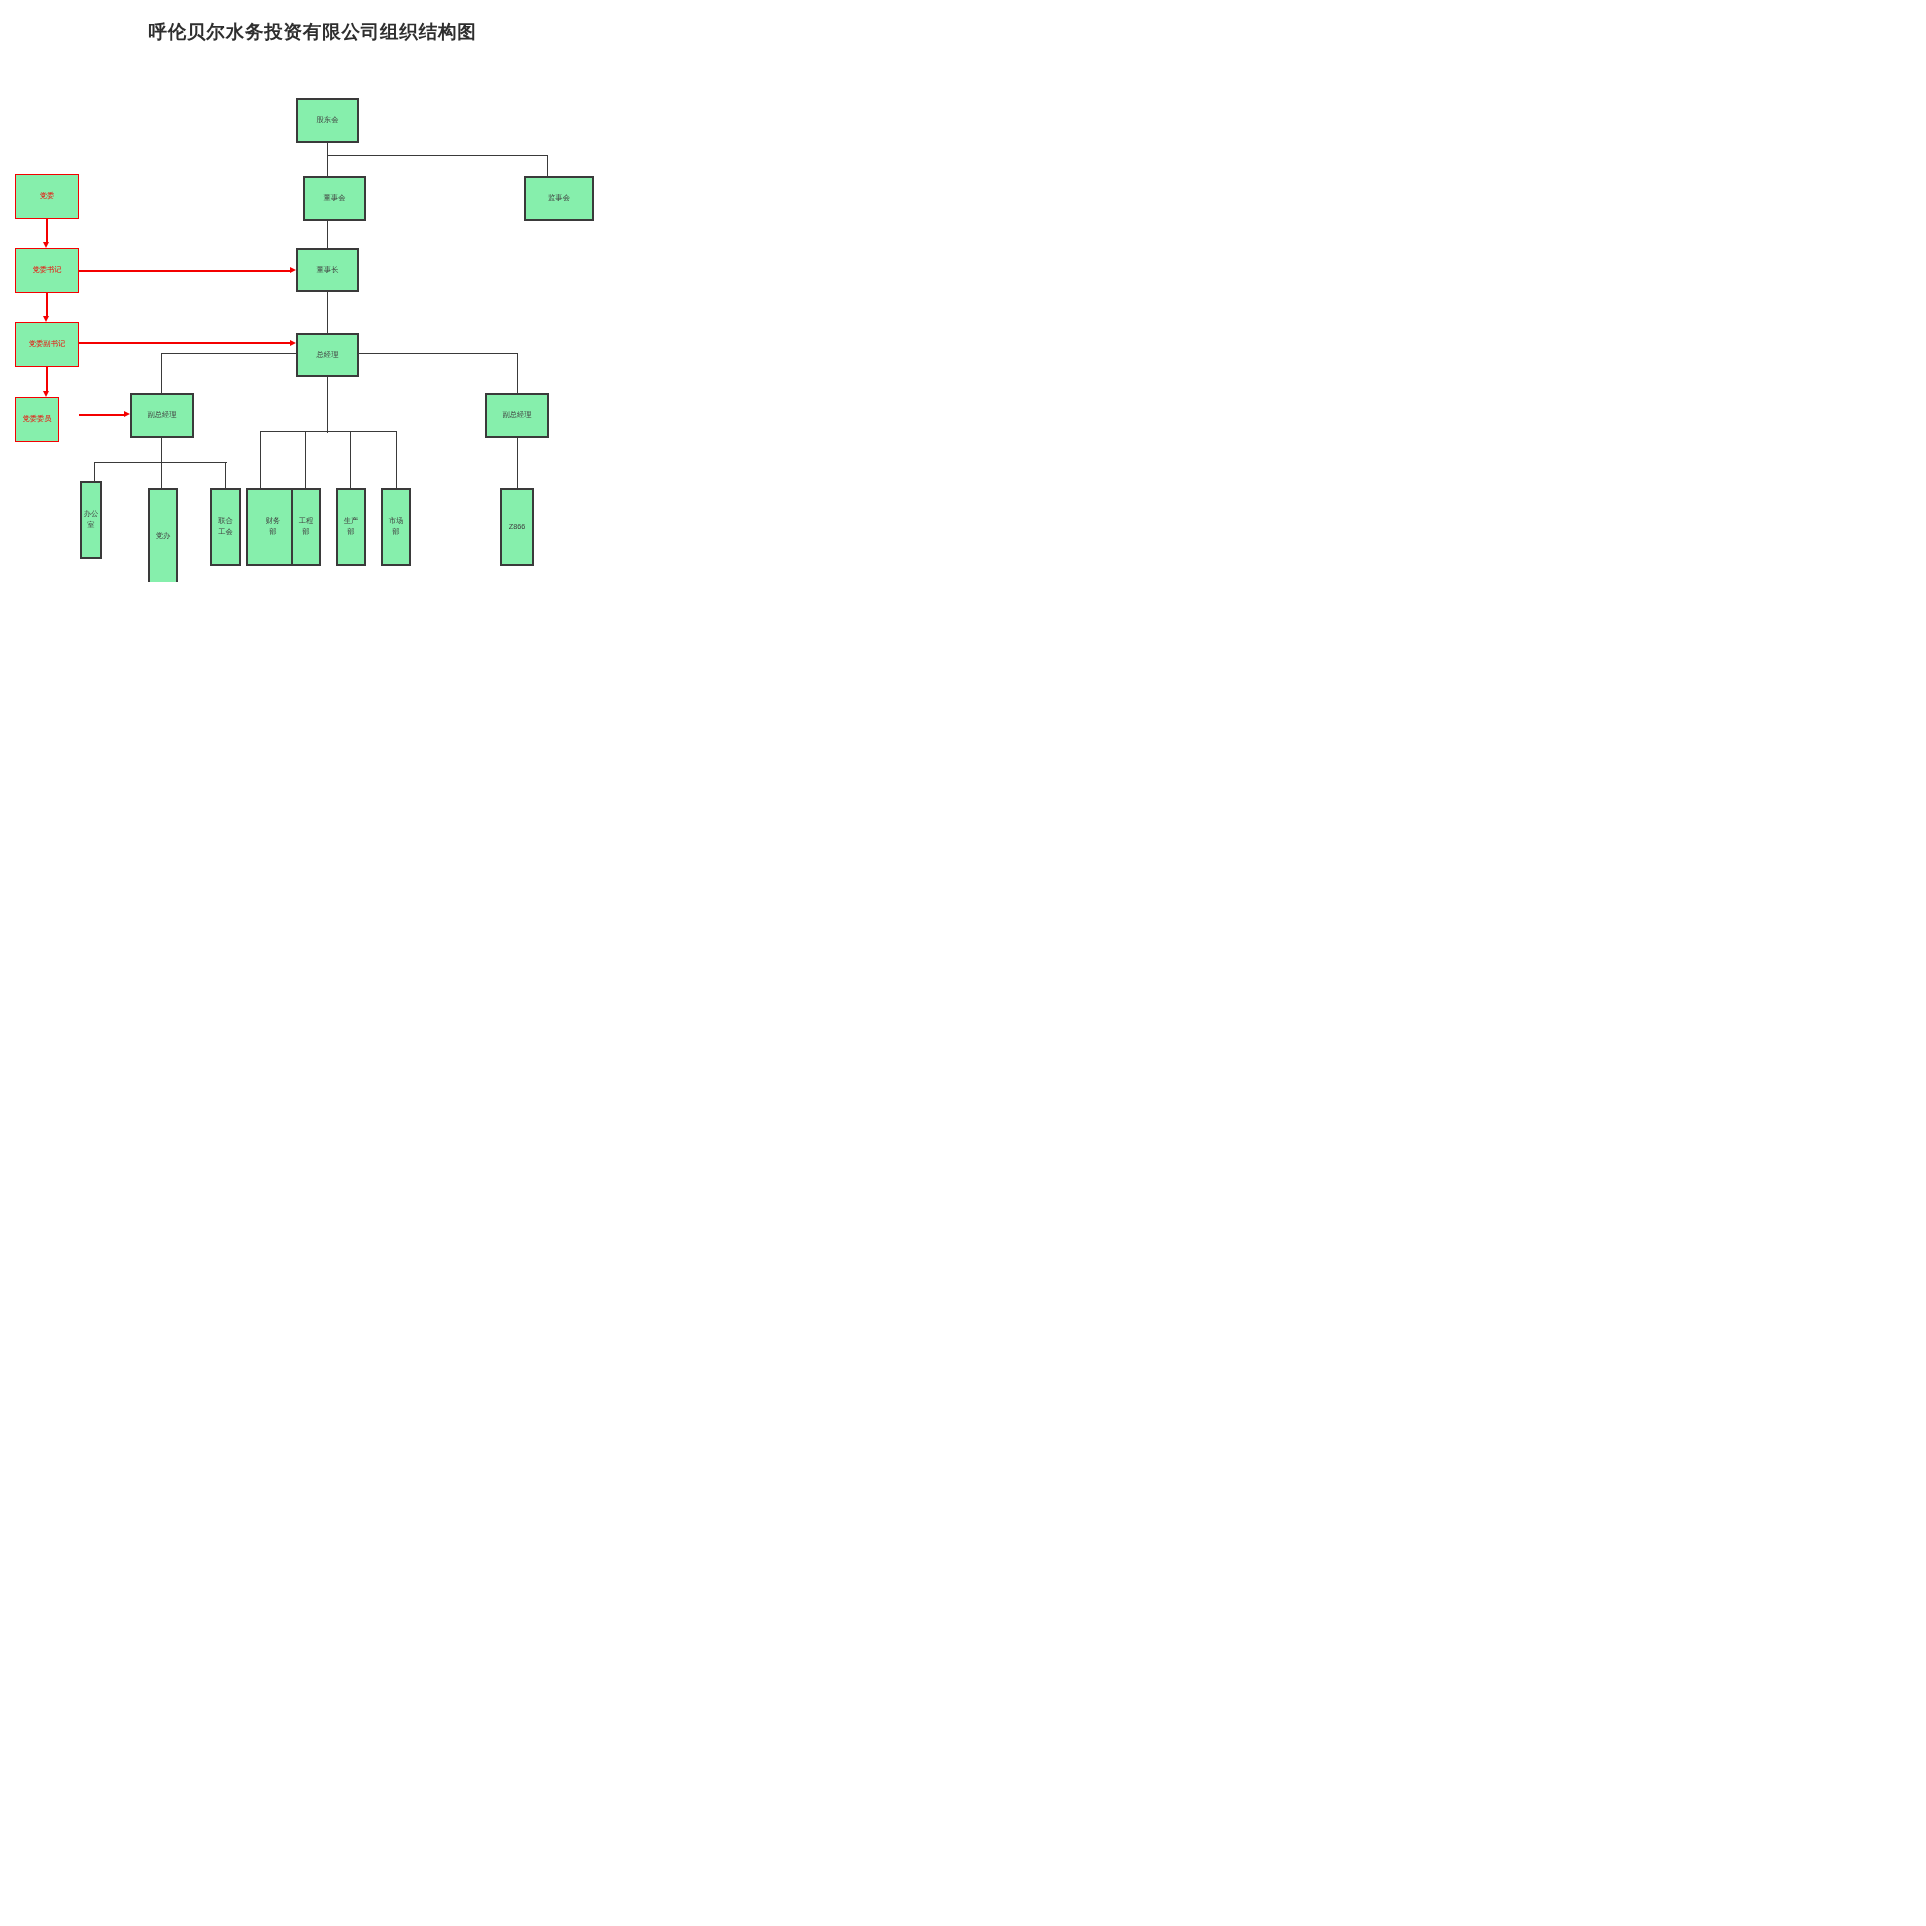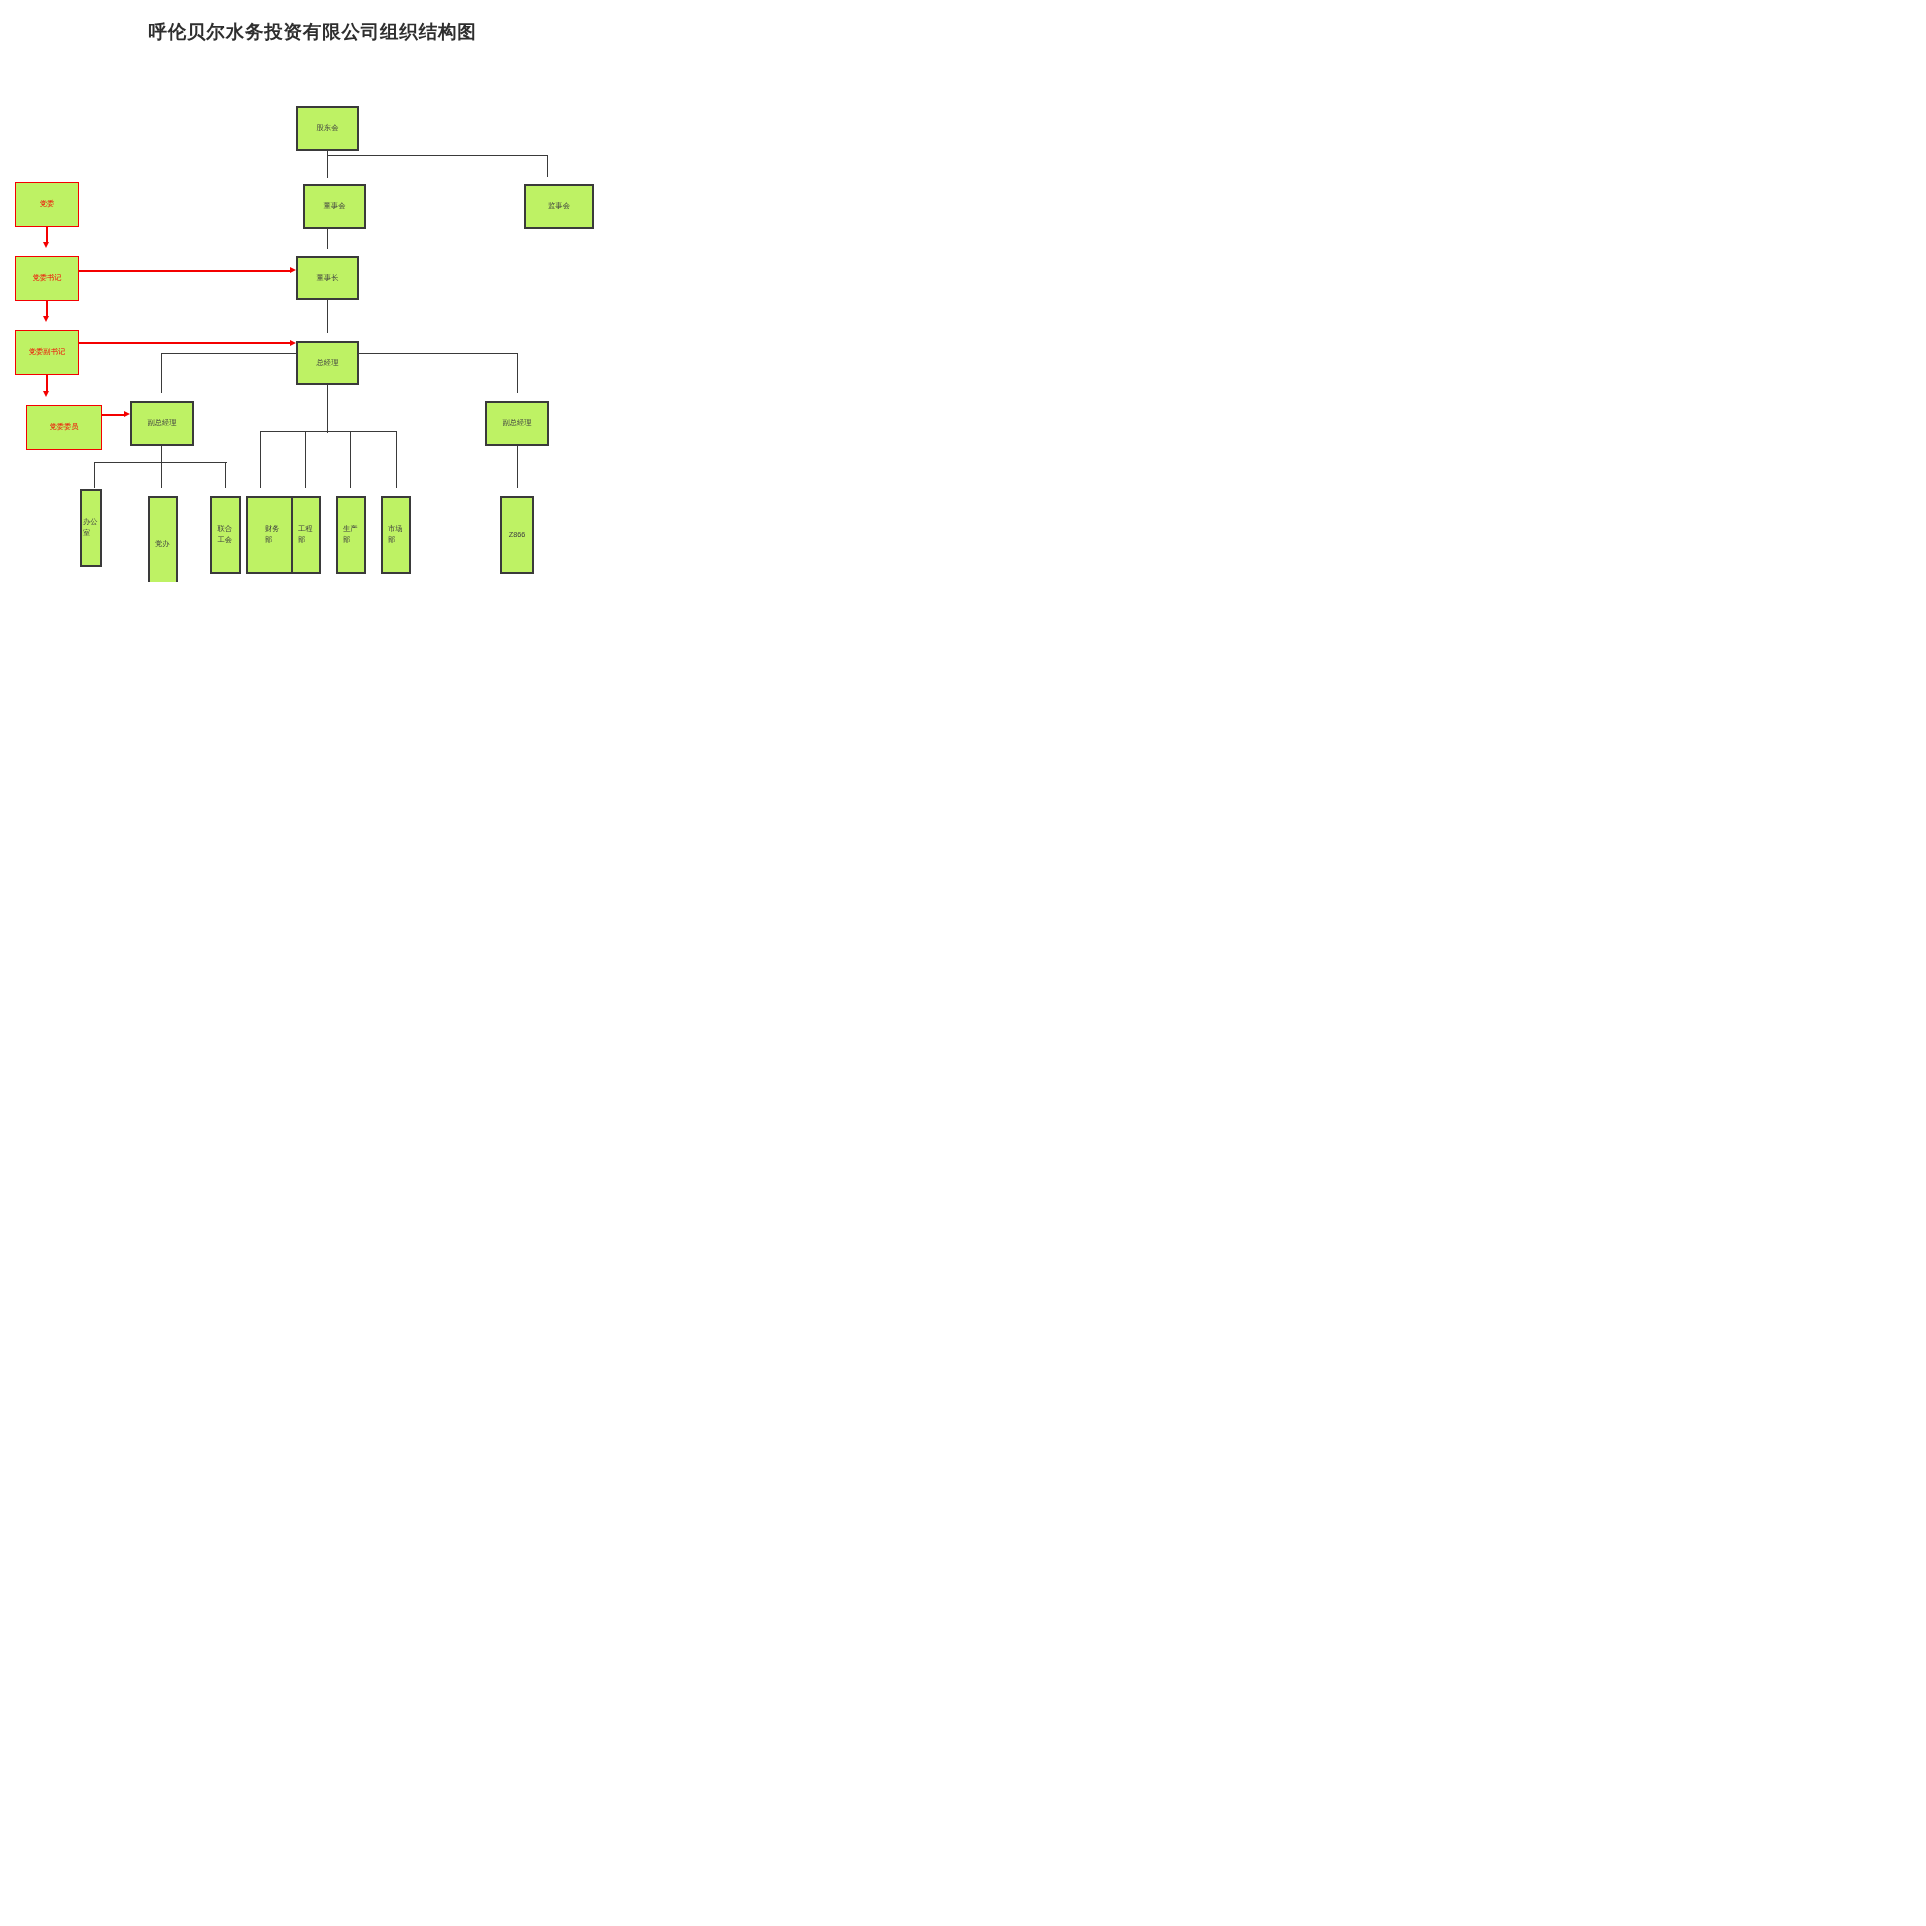--- a/index.html
+++ b/index.html
@@ -6,23 +6,23 @@
     --red:#f40000;
     --dark:#3a3a3a;
     --text:#404040;
     --title:#2e2e2e;
   }
   html,body{margin:0;padding:0;background:#ffffff;}
   body{font-family:"Liberation Sans", sans-serif;}
   .canvas{position:relative;width:594px;height:582px;background:#ffffff;overflow:hidden;}
   .title{position:absolute;left:35px;top:18.5px;width:555px;margin:0;text-align:center;
          font-size:18.5px;font-weight:700;color:var(--title);letter-spacing:0.8px;}
-  .node{position:absolute;box-sizing:border-box;border:2.3px solid var(--dark);background:#bef264;
-        display:flex;align-items:center;justify-content:center;
-        font-size:7.3px;color:var(--text);line-height:1.5;z-index:2;margin-top:8px;}
+  .node{position:absolute;box-sizing:border-box;border:2.3px solid var(--dark);background:#86efac;
+        display:flex;align-items:center;justify-content:center;text-align:center;
+        font-size:7.3px;color:var(--text);line-height:1.5;z-index:2;}
   .node.red{border:1.9px solid var(--red);color:var(--red);}
   .ln{position:absolute;background:var(--dark);z-index:1;}
   .rln{position:absolute;background:var(--red);z-index:1;}
   .ah{position:absolute;width:0;height:0;z-index:3;}
   .ah.down{border-left:3.5px solid transparent;border-right:3.5px solid transparent;border-top:6.2px solid var(--red);}
   .ah.right{border-top:3.5px solid transparent;border-bottom:3.5px solid transparent;border-left:6.2px solid var(--red);}
   .w2{display:inline-block;width:16px;}
   .nowrap{white-space:nowrap;}
 </style>
 </head>
@@ -85,21 +85,21 @@
 
   <div class="node red" style="left:15px;top:174px;width:64px;height:45px">
     <span>党委</span>
   </div>
   <div class="node red" style="left:15px;top:248px;width:64px;height:45px">
     <span>党委书记</span>
   </div>
   <div class="node red" style="left:15px;top:322px;width:64px;height:45px">
     <span>党委副书记</span>
   </div>
-  <div class="node red" style="left:26px;top:397px;width:76px;height:45px">
+  <div class="node red" style="left:15px;top:397px;width:44px;height:45px">
     <span>党委委员</span>
   </div>
 
   <div class="node" style="left:130px;top:393px;width:64px;height:45px">
     <span>副总经理</span>
   </div>
   <div class="node" style="left:485px;top:393px;width:64px;height:45px">
     <span>副总经理</span>
   </div>
 

